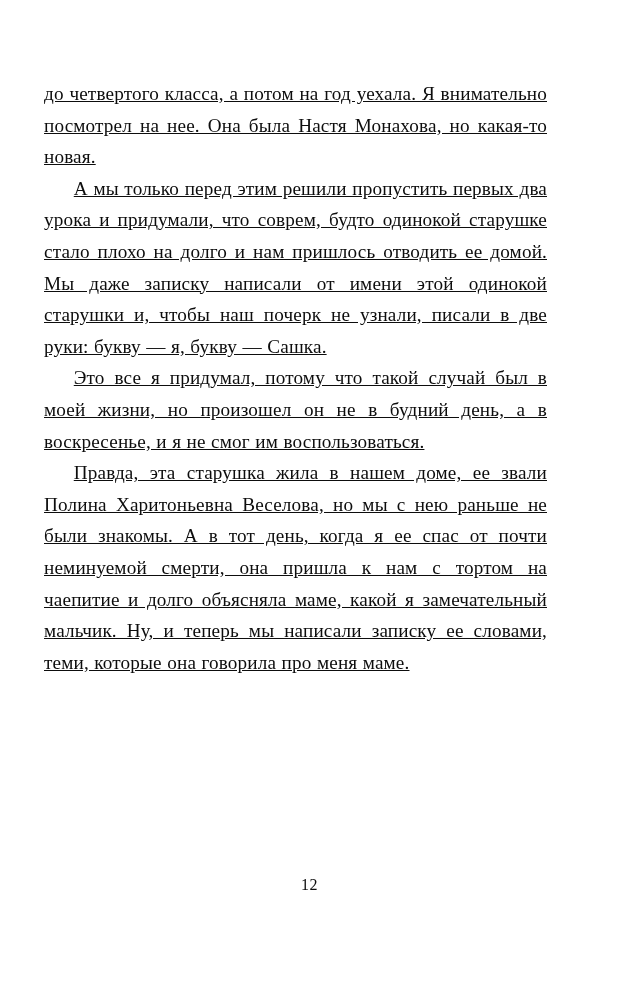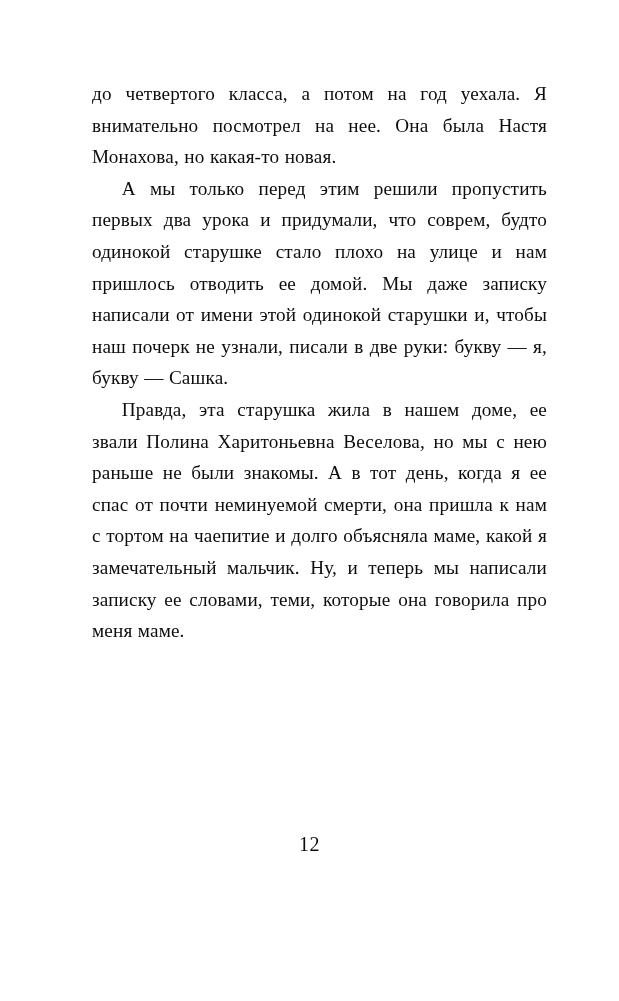--- a/index.html
+++ b/index.html
@@ -12,21 +12,22 @@
     background: #ffffff;
     font-family: "Liberation Serif", serif;
     color: #0d0d0d;
     overflow: hidden;
   }
   .page {
     position: relative;
     width: 619px;
     height: 1001px;
     box-sizing: border-box;
-    padding: 78px 72px 0 92px;
+    padding: 78px 72px 0 44px;
+    text-decoration: underline;
   }
   .text-block {
     font-size: 19.2px;
     line-height: 31.6px;
     text-align: justify;
     text-justify: inter-word;
     letter-spacing: 0.15px;
     word-spacing: 0.5px;
   }
   .para {
@@ -37,30 +38,31 @@
   .para.no-indent {
     text-indent: 0;
   }
   .para:last-of-type {
     text-align: justify;
   }
   .folio {
     position: absolute;
     left: 0;
     right: 0;
-    top: 833px;
+    top: 876px;
     text-align: center;
-    font-size: 20px;
+    font-size: 16px;
     font-family: "Liberation Serif", serif;
     letter-spacing: 0.5px;
   }
 </style>
 </head>
 <body>
 
 <div class="page">
   <div class="text-block">
     <p class="para no-indent">до четвертого класса, а потом на год уехала. Я внимательно посмотрел на нее. Она была Настя Монахова, но какая-то новая.</p>
-    <p class="para">А мы только перед этим решили пропустить первых два урока и придумали, что соврем, будто одинокой старушке стало плохо на улице и нам пришлось отводить ее домой. Мы даже записку написали от имени этой одинокой старушки и, чтобы наш почерк не узнали, писали в две руки: букву — я, букву — Сашка.</p>
+    <p class="para">А мы только перед этим решили пропустить первых два урока и придумали, что соврем, будто одинокой старушке стало плохо на долго и нам пришлось отводить ее домой. Мы даже записку написали от имени этой одинокой старушки и, чтобы наш почерк не узнали, писали в две руки: букву — я, букву — Сашка.</p>
+    <p class="para">Это все я придумал, потому что такой случай был в моей жизни, но произошел он не в будний день, а в воскресенье, и я не смог им воспользоваться.</p>
     <p class="para">Правда, эта старушка жила в нашем доме, ее звали Полина Харитоньевна Веселова, но мы с нею раньше не были знакомы. А в тот день, когда я ее спас от почти неминуемой смерти, она пришла к нам с тортом на чаепитие и долго объясняла маме, какой я замечательный мальчик. Ну, и теперь мы написали записку ее словами, теми, которые она говорила про меня маме.</p>
   </div>
   <div class="folio">12</div>
 </div>
 
 </body></html>

